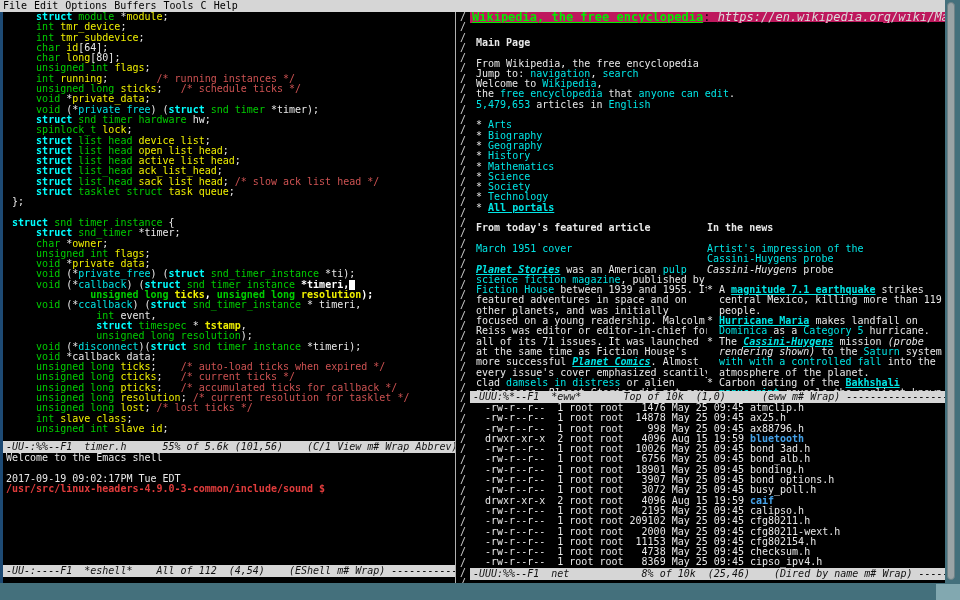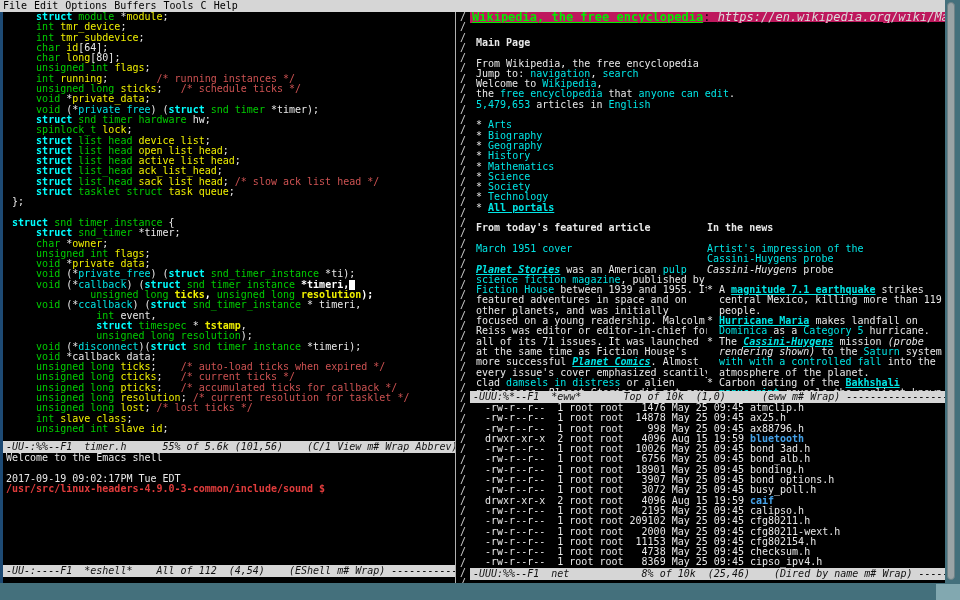--- a/index.html
+++ b/index.html
@@ -32,21 +32,21 @@
   .col-n{flex:1;}
   .left-border{position:absolute;left:0;top:12px;width:3px;height:571px;background:#1d4a74;}
   .right-strip{position:absolute;left:945px;top:0;width:15px;height:600px;background:#44707c;}
   .scroll-thumb{position:absolute;left:947px;top:2px;width:8px;height:578px;background:#9ba4a6;
                 border-radius:4px;border:1px solid #6f8287;box-sizing:border-box;}
   .bottom-strip{position:absolute;left:0;top:583px;width:945px;height:17px;background:#44707c;}
   .corner{position:absolute;left:936px;top:584px;width:24px;height:16px;background:#82a8b0;}
   
   .c-kw{color:#00ffff;font-weight:bold}
   .c-ty{color:#00cd00}
-  .c-tyb{color:#00cd00;font-weight:normal}
+  .c-tyb{color:#00cd00;font-weight:bold}
   .c-va{color:#efef00}
   .c-yb{color:#efef00;font-weight:bold}
   .c-fn{color:#00e5e5}
   .c-cm{color:#cd5252}
   .c-wb{color:#ffffff;font-weight:bold}
   .c-cur{background:#ffffff;color:#000}
   .c-b{font-weight:bold}
   .c-i{font-style:italic}
   .c-lk{color:#00e5e5;}
   .c-lkb{color:#00e5e5;text-decoration:underline;font-weight:bold}

